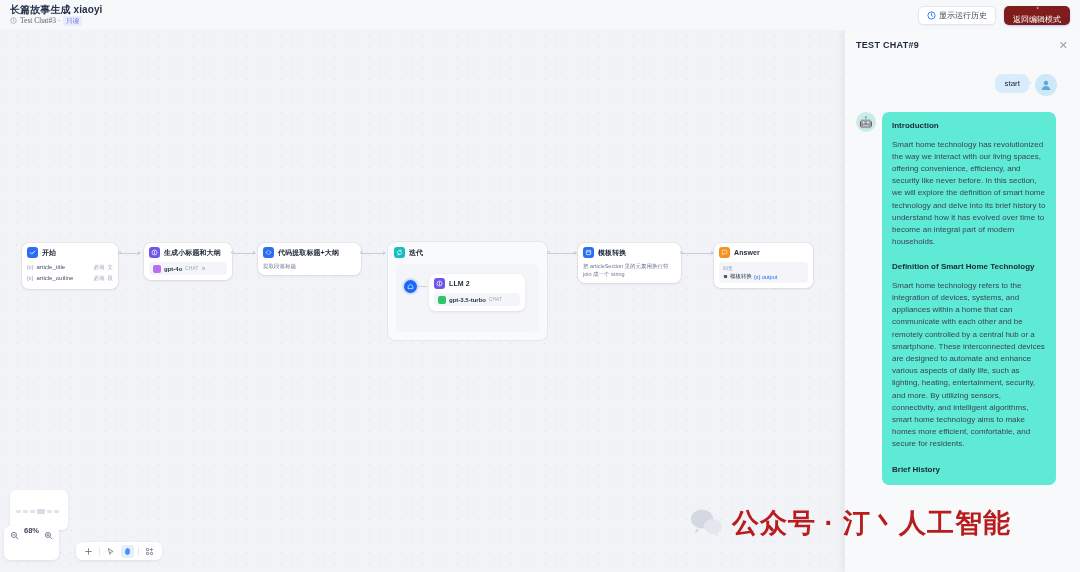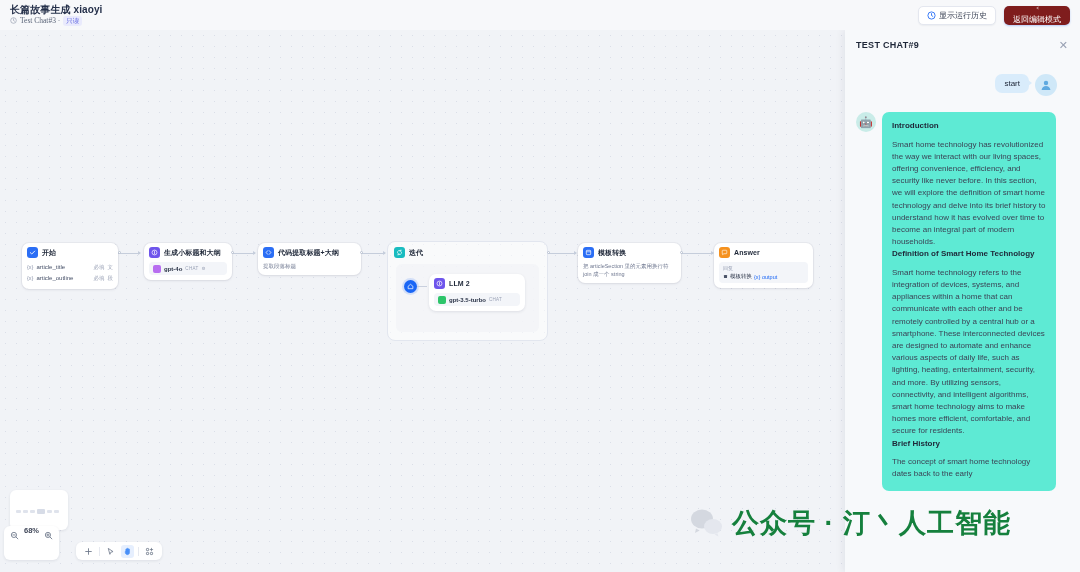--- a/index.html
+++ b/index.html
@@ -194,27 +194,27 @@
     width: 20px; height: 20px; border-radius: 50%; background: #c9ece8;
     display: flex; align-items: center; justify-content: center; flex: 0 0 auto;
     font-size: 11px; line-height: 1;
   }
   .bubble-bot {
     background: #5eead4; border-radius: 7px; padding: 8px 10px 10px 10px;
     width: 174px;
   }
   .b-h { font-size: 8px; font-weight: bold; color: #1e2738; line-height: 11.5px; }
   .b-p { font-size: 8px; color: #3b4456; line-height: 12.2px; margin-top: 7px; }
-  .b-h.gap { }
+  .b-h.gap { margin-top: 13px; }
 
   
   .wm {
     position: absolute; left: 690px; top: 505px;
     display: flex; align-items: center; gap: 8px;
-    color: #15803d; font-size: 27px; font-weight: bold;
+    color: #b91c1c; font-size: 27px; font-weight: bold;
     z-index: 35; pointer-events: none; white-space: nowrap;
     letter-spacing: 1px;
   }
   .wm-ic { display: block; }
 </style>
 </head>
 <body>
 
 <div class="app">
 
@@ -494,20 +494,19 @@
       </div>
 
       <div class="msg-bot">
         <div class="bot-ava">🤖</div>
         <div class="bubble-bot">
           <div class="b-h">Introduction</div>
           <div class="b-p">Smart home technology has revolutionized the way we interact with our living spaces, offering convenience, efficiency, and security like never before. In this section, we will explore the definition of smart home technology and delve into its brief history to understand how it has evolved over time to become an integral part of modern households.</div>
           <div class="b-h gap">Definition of Smart Home Technology</div>
           <div class="b-p">Smart home technology refers to the integration of devices, systems, and appliances within a home that can communicate with each other and be remotely controlled by a central hub or a smartphone. These interconnected devices are designed to automate and enhance various aspects of daily life, such as lighting, heating, entertainment, security, and more. By utilizing sensors, connectivity, and intelligent algorithms, smart home technology aims to make homes more efficient, comfortable, and secure for residents.</div>
           <div class="b-h gap">Brief History</div>
-          <div class="b-p">The concept of smart home technology dates back to the early</div>
         </div>
       </div>
 
     </div>
   </div>
 
 </div>
 
 </body></html>

